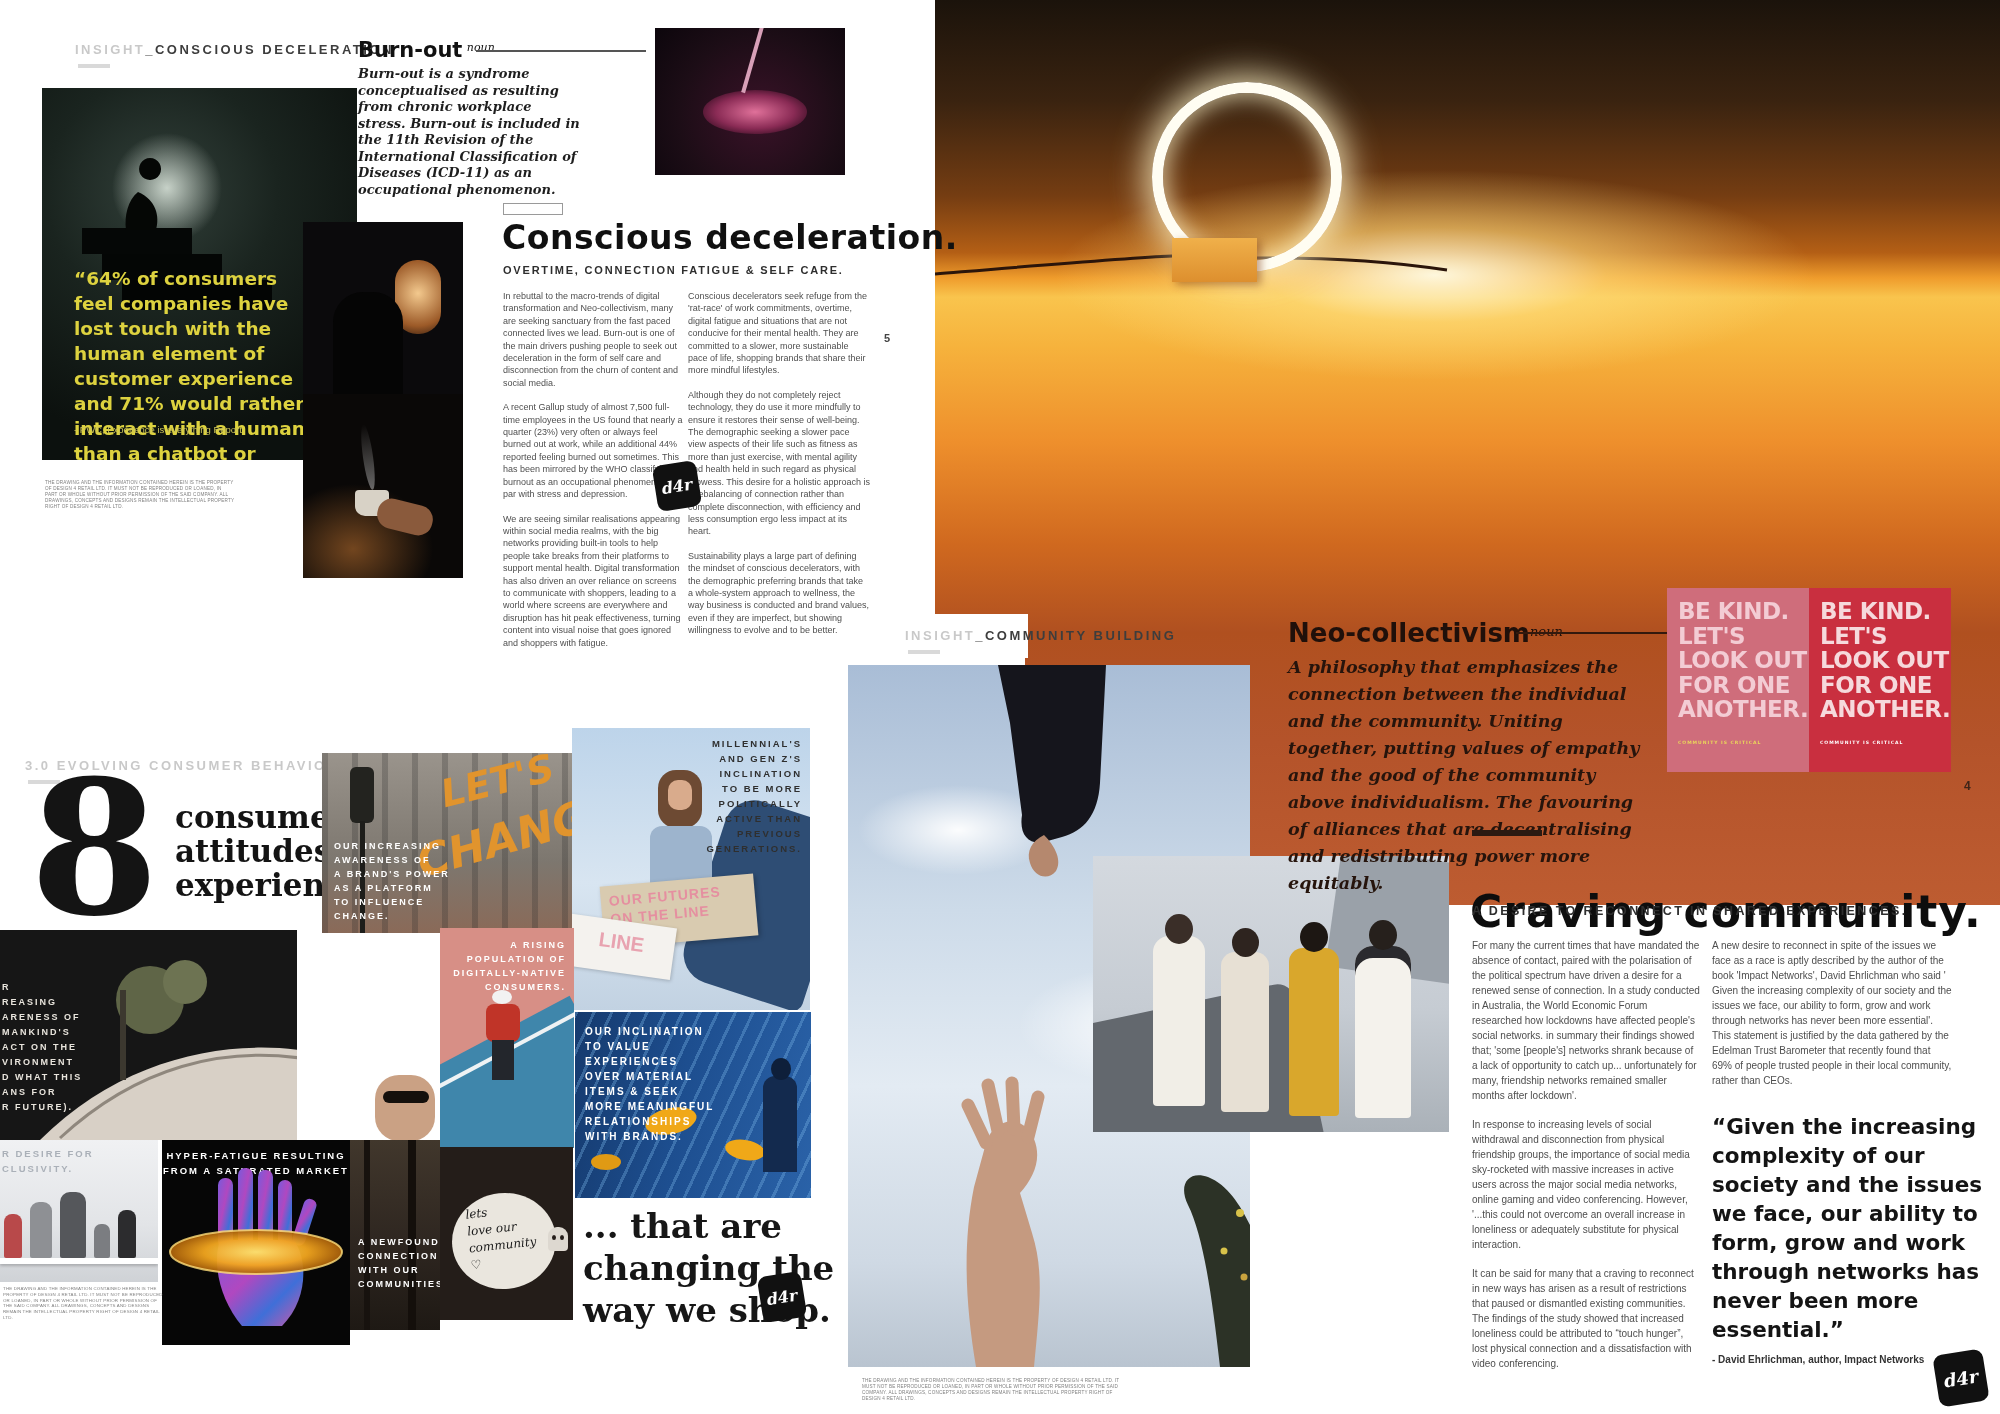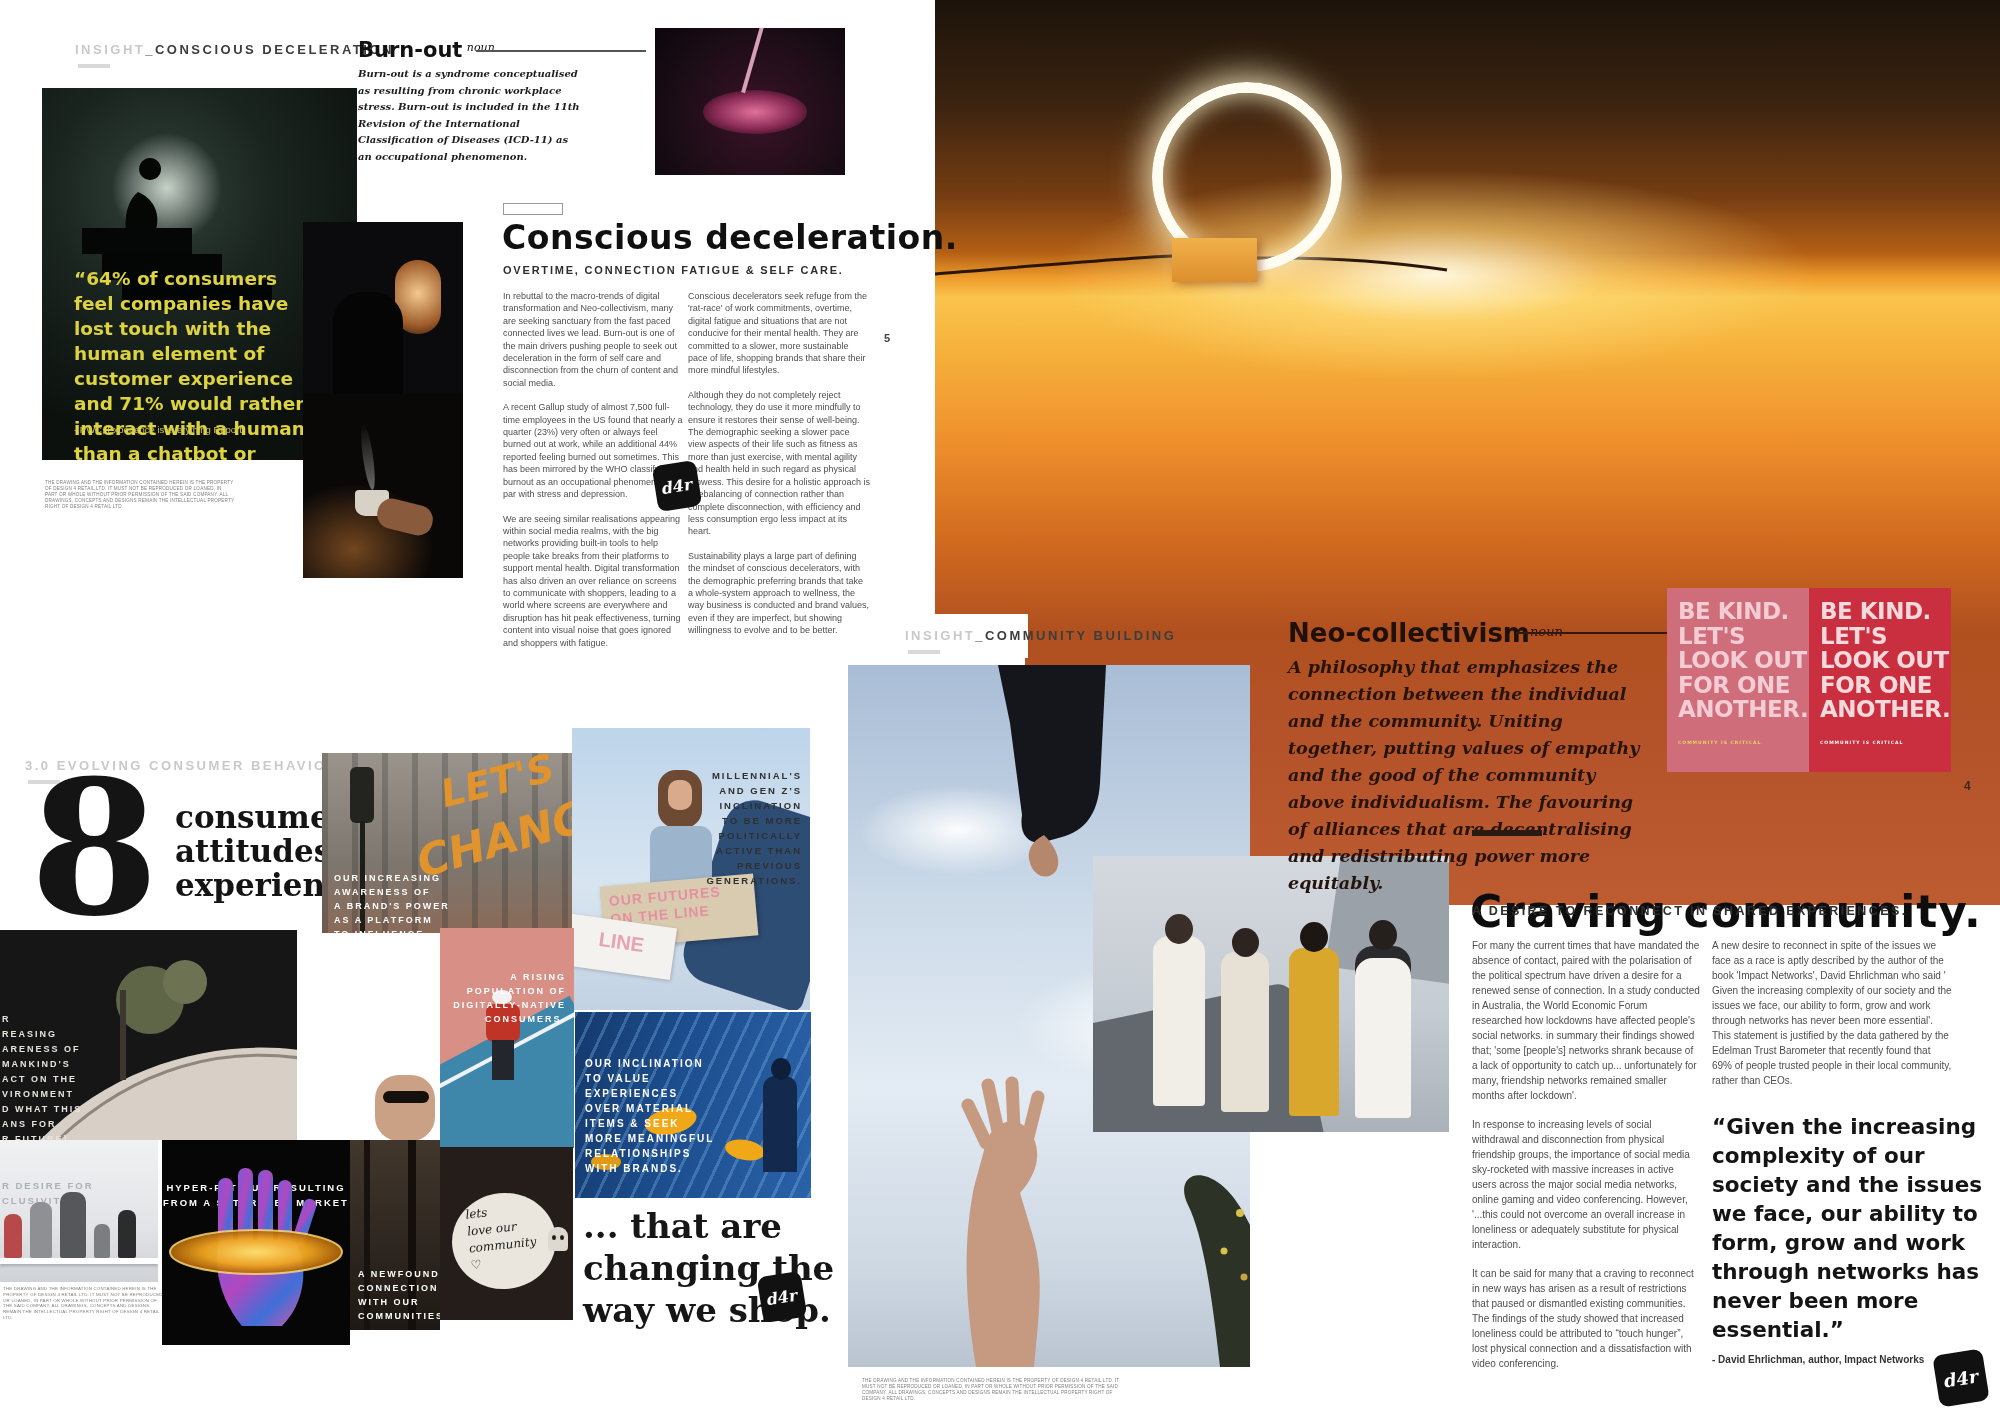--- a/index.html
+++ b/index.html
@@ -6,21 +6,21 @@
   #canvas{position:relative;width:2000px;height:1414px;background:#ffffff;overflow:hidden;
           font-family:"Liberation Sans",sans-serif;}
   .abs{position:absolute;}
   .disp{font-family:"DejaVu Sans",sans-serif;font-weight:bold;}
   .serifit{font-family:"DejaVu Serif",serif;font-style:italic;}
   .serifb{font-family:"DejaVu Serif",serif;font-weight:bold;}
   .pre{white-space:pre-line;}
   .tag{font-weight:bold;font-size:13px;letter-spacing:2.5px;color:#3d3d3d;}
   .tag .lt{color:#c9c9c9;}
   .tagbar{width:32px;height:4px;background:#d9d9d9;}
-  .cap{font-weight:bold;font-size:9.5px;letter-spacing:2px;line-height:15px;color:#fff;white-space:pre-line;margin-top:32px;}
+  .cap{font-weight:bold;font-size:9.5px;letter-spacing:2px;line-height:15px;color:#fff;white-space:pre-line;}
   .body9 p{margin:0 0 12px 0;font-size:9px;line-height:12.4px;color:#4f4f4f;}
   .body10 p{margin:0 0 14px 0;font-size:10px;line-height:15px;color:#4e4e4e;}
   .legal{font-size:4.6px;line-height:6px;color:#808080;letter-spacing:.2px;}
   .d4r{background:#111;border-radius:9px;transform:rotate(-9deg);display:flex;align-items:center;justify-content:center;}
   .d4r span{color:#fff;font-family:"DejaVu Serif",serif;font-style:italic;font-weight:bold;}
   .poster{padding:11px 0 0 11px;box-sizing:border-box;}
   .poster .big{font-size:23px;line-height:24.5px;letter-spacing:-.5px;}
   .poster .tiny{font-size:4.5px;letter-spacing:1px;margin-top:18px;font-weight:bold;}
 </style>
 </head>
@@ -157,21 +157,21 @@
     <div class="abs" style="left:74px;top:108px;width:56px;height:30px;background:#8a5a3c;border-radius:14px;transform:rotate(14deg);"></div>
     <div class="abs" style="left:60px;top:30px;width:10px;height:66px;border-radius:50%;background:linear-gradient(180deg,rgba(220,220,220,0),rgba(220,220,220,.45));transform:rotate(-8deg);"></div>
   </div>
 
   <div class="abs" style="left:358px;top:38px;width:290px;">
     <div>
       <span class="disp" style="font-size:21px;color:#111;">Burn-out</span>
       <span class="serifit" style="font-size:11px;color:#111;vertical-align:super;">noun</span>
       <span class="abs" style="left:118px;top:12px;width:170px;height:1.5px;background:#555;"></span>
     </div>
-    <div class="serifit" style="margin-top:4px;width:224px;font-size:10px;line-height:16.5px;color:#1e1e1e;font-weight:bold;">Burn-out is a syndrome conceptualised as resulting from chronic workplace stress. Burn-out is included in the 11th Revision of the International Classification of Diseases (ICD-11) as an occupational phenomenon.</div>
+    <div class="serifit" style="margin-top:4px;width:224px;font-size:13px;line-height:16.5px;color:#1e1e1e;font-weight:bold;">Burn-out is a syndrome conceptualised as resulting from chronic workplace stress. Burn-out is included in the 11th Revision of the International Classification of Diseases (ICD-11) as an occupational phenomenon.</div>
   </div>
 
   <div class="abs" style="left:655px;top:28px;width:190px;height:147px;background:radial-gradient(circle at 55% 60%,#3a1228 0%,#1c0d16 60%,#0c060c 100%);overflow:hidden;">
     <div class="abs" style="left:48px;top:62px;width:104px;height:44px;border-radius:50%;background:radial-gradient(closest-side,#e0719a,#8a2b55 75%,#5a1a38);"></div>
     <div class="abs" style="left:96px;top:-6px;width:4px;height:72px;background:#d8a0b8;transform:rotate(16deg);"></div>
   </div>
 
   <div class="abs" style="left:503px;top:203px;width:58px;height:10px;border:1.5px solid #9a9a9a;"></div>
   <div class="abs disp" style="left:502px;top:218px;font-size:33px;letter-spacing:.5px;color:#101010;">Conscious deceleration.</div>
   <div class="abs" style="left:503px;top:264px;font-size:11px;font-weight:bold;letter-spacing:1.8px;color:#2e2e2e;">OVERTIME, CONNECTION FATIGUE &amp; SELF CARE.</div>

